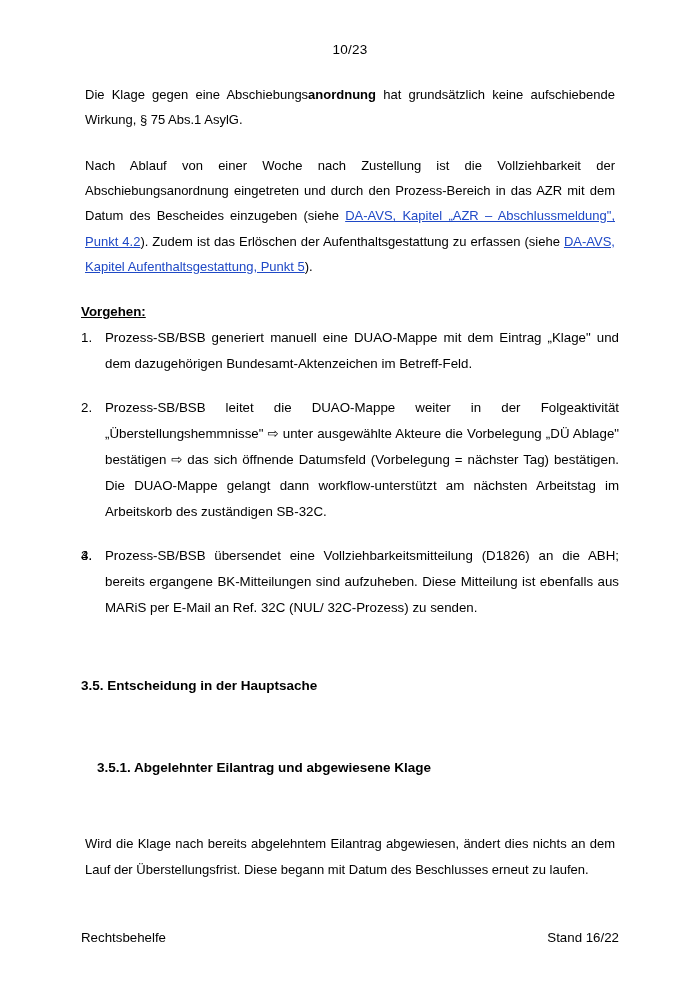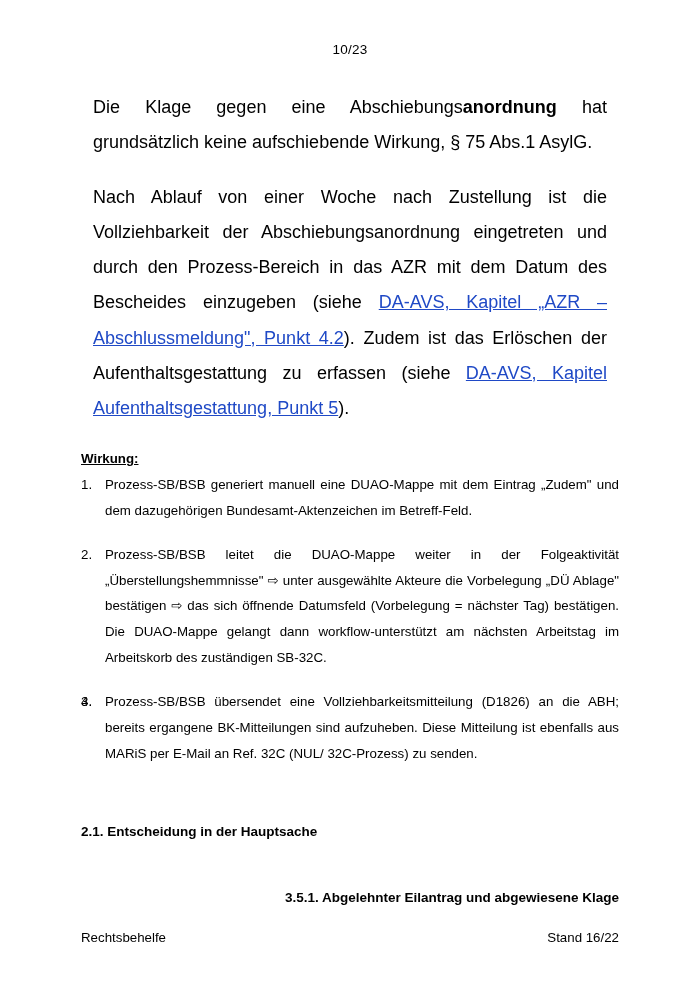--- a/index.html
+++ b/index.html
@@ -30,22 +30,22 @@
     font-size: 13.5px;
     letter-spacing: 0.2px;
   }
   .content {
     position: absolute;
     top: 78px;
     left: 81px;
     width: 538px;
   }
   p {
-    margin: 12px;
-    font-size: 18px;
+    margin: 4px;
+    font-size: 13px;
     line-height: 1.95;
     text-align: justify;
     text-justify: inter-word;
   }
   .para {
     margin-bottom: 20px;
   }
   b, .bold {
     font-weight: bold;
   }
@@ -79,23 +79,22 @@
   }
   h2.section {
     font-size: 13.5px;
     font-weight: bold;
     margin: 0;
     line-height: 1.95;
   }
   h3.subsection {
     font-size: 13.5px;
     font-weight: bold;
-    margin: 0;
+    margin: 16px;
     line-height: 1.95;
-    text-align: right;
   }
   .gap-35 { height: 34px; }
   .gap-351 { height: 40px; }
   .gap-after-351 { height: 30px; }
   .footer {
     position: absolute;
     left: 81px;
     right: 81px;
     top: 930px;
     display: flex;
@@ -109,39 +108,40 @@
 <div class="page">
 
   <div class="page-number">10/23</div>
 
   <div class="content">
 
     <p class="para"><span>Die Klage gegen eine Abschiebungs</span><b>anordnung</b><span> hat grundsätzlich keine aufschiebende Wirkung, § 75 Abs.1 AsylG.</span></p>
 
     <p class="para"><span>Nach Ablauf von einer Woche nach Zustellung ist die Vollziehbarkeit der Abschiebungsanordnung eingetreten und durch den Prozess-Bereich in das AZR mit dem Datum des Bescheides einzugeben (siehe </span><a class="link" href="#">DA-AVS, Kapitel „AZR – Abschlussmeldung", Punkt 4.2</a><span>). Zudem ist das Erlöschen der Aufenthaltsgestattung zu erfassen (siehe </span><a class="link" href="#">DA-AVS, Kapitel Aufenthaltsgestattung, Punkt 5</a><span>).</span></p>
 
-    <div class="heading-under">Wirkung:</div>
+    <div class="heading-under">Vorgehen:</div>
 
     <ol class="steps">
-      <li><span class="num">1.</span><span>Prozess-SB/BSB generiert manuell eine DUAO-Mappe mit dem Eintrag „Zudem" und dem dazugehörigen Bundesamt-Aktenzeichen im Betreff-Feld.</span></li>
+      <li><span class="num">1.</span><span>Prozess-SB/BSB generiert manuell eine DUAO-Mappe mit dem Eintrag „Klage" und dem dazugehörigen Bundesamt-Aktenzeichen im Betreff-Feld.</span></li>
       <li><span class="num">2.</span><span>Prozess-SB/BSB leitet die DUAO-Mappe weiter in der Folgeaktivität „Überstellungshemmnisse" ⇨ unter ausgewählte Akteure die Vorbelegung „DÜ Ablage" bestätigen ⇨ das sich öffnende Datumsfeld (Vorbelegung = nächster Tag) bestätigen. Die DUAO-Mappe gelangt dann workflow-unterstützt am nächsten Arbeitstag im Arbeitskorb des zuständigen SB-32C.</span></li>
       <li><span class="num">3.</span></li>
       <li><span class="num">4.</span><span>Prozess-SB/BSB übersendet eine Vollziehbarkeitsmitteilung (D1826) an die ABH; bereits ergangene BK-Mitteilungen sind aufzuheben. Diese Mitteilung ist ebenfalls aus MARiS per E-Mail an Ref. 32C (NUL/ 32C-Prozess) zu senden.</span></li>
     </ol>
 
     <div class="gap-35"></div>
 
-    <h2 class="section">2.1.  Entscheidung in der Hauptsache</h2>
+    <h2 class="section">3.5.  Entscheidung in der Hauptsache</h2>
 
     <div class="gap-351"></div>
 
     <h3 class="subsection">3.5.1. Abgelehnter Eilantrag und abgewiesene Klage</h3>
 
     <div class="gap-after-351"></div>
 
+    <p class="para">Wird die Klage nach bereits abgelehntem Eilantrag abgewiesen, ändert dies nichts an dem Lauf der Überstellungsfrist. Diese begann mit Datum des Beschlusses erneut zu laufen.</p>
 
   </div>
 
   <div class="footer">
     <span>Rechtsbehelfe</span>
     <span>Stand 16/22</span>
   </div>
 
 </div>
 

